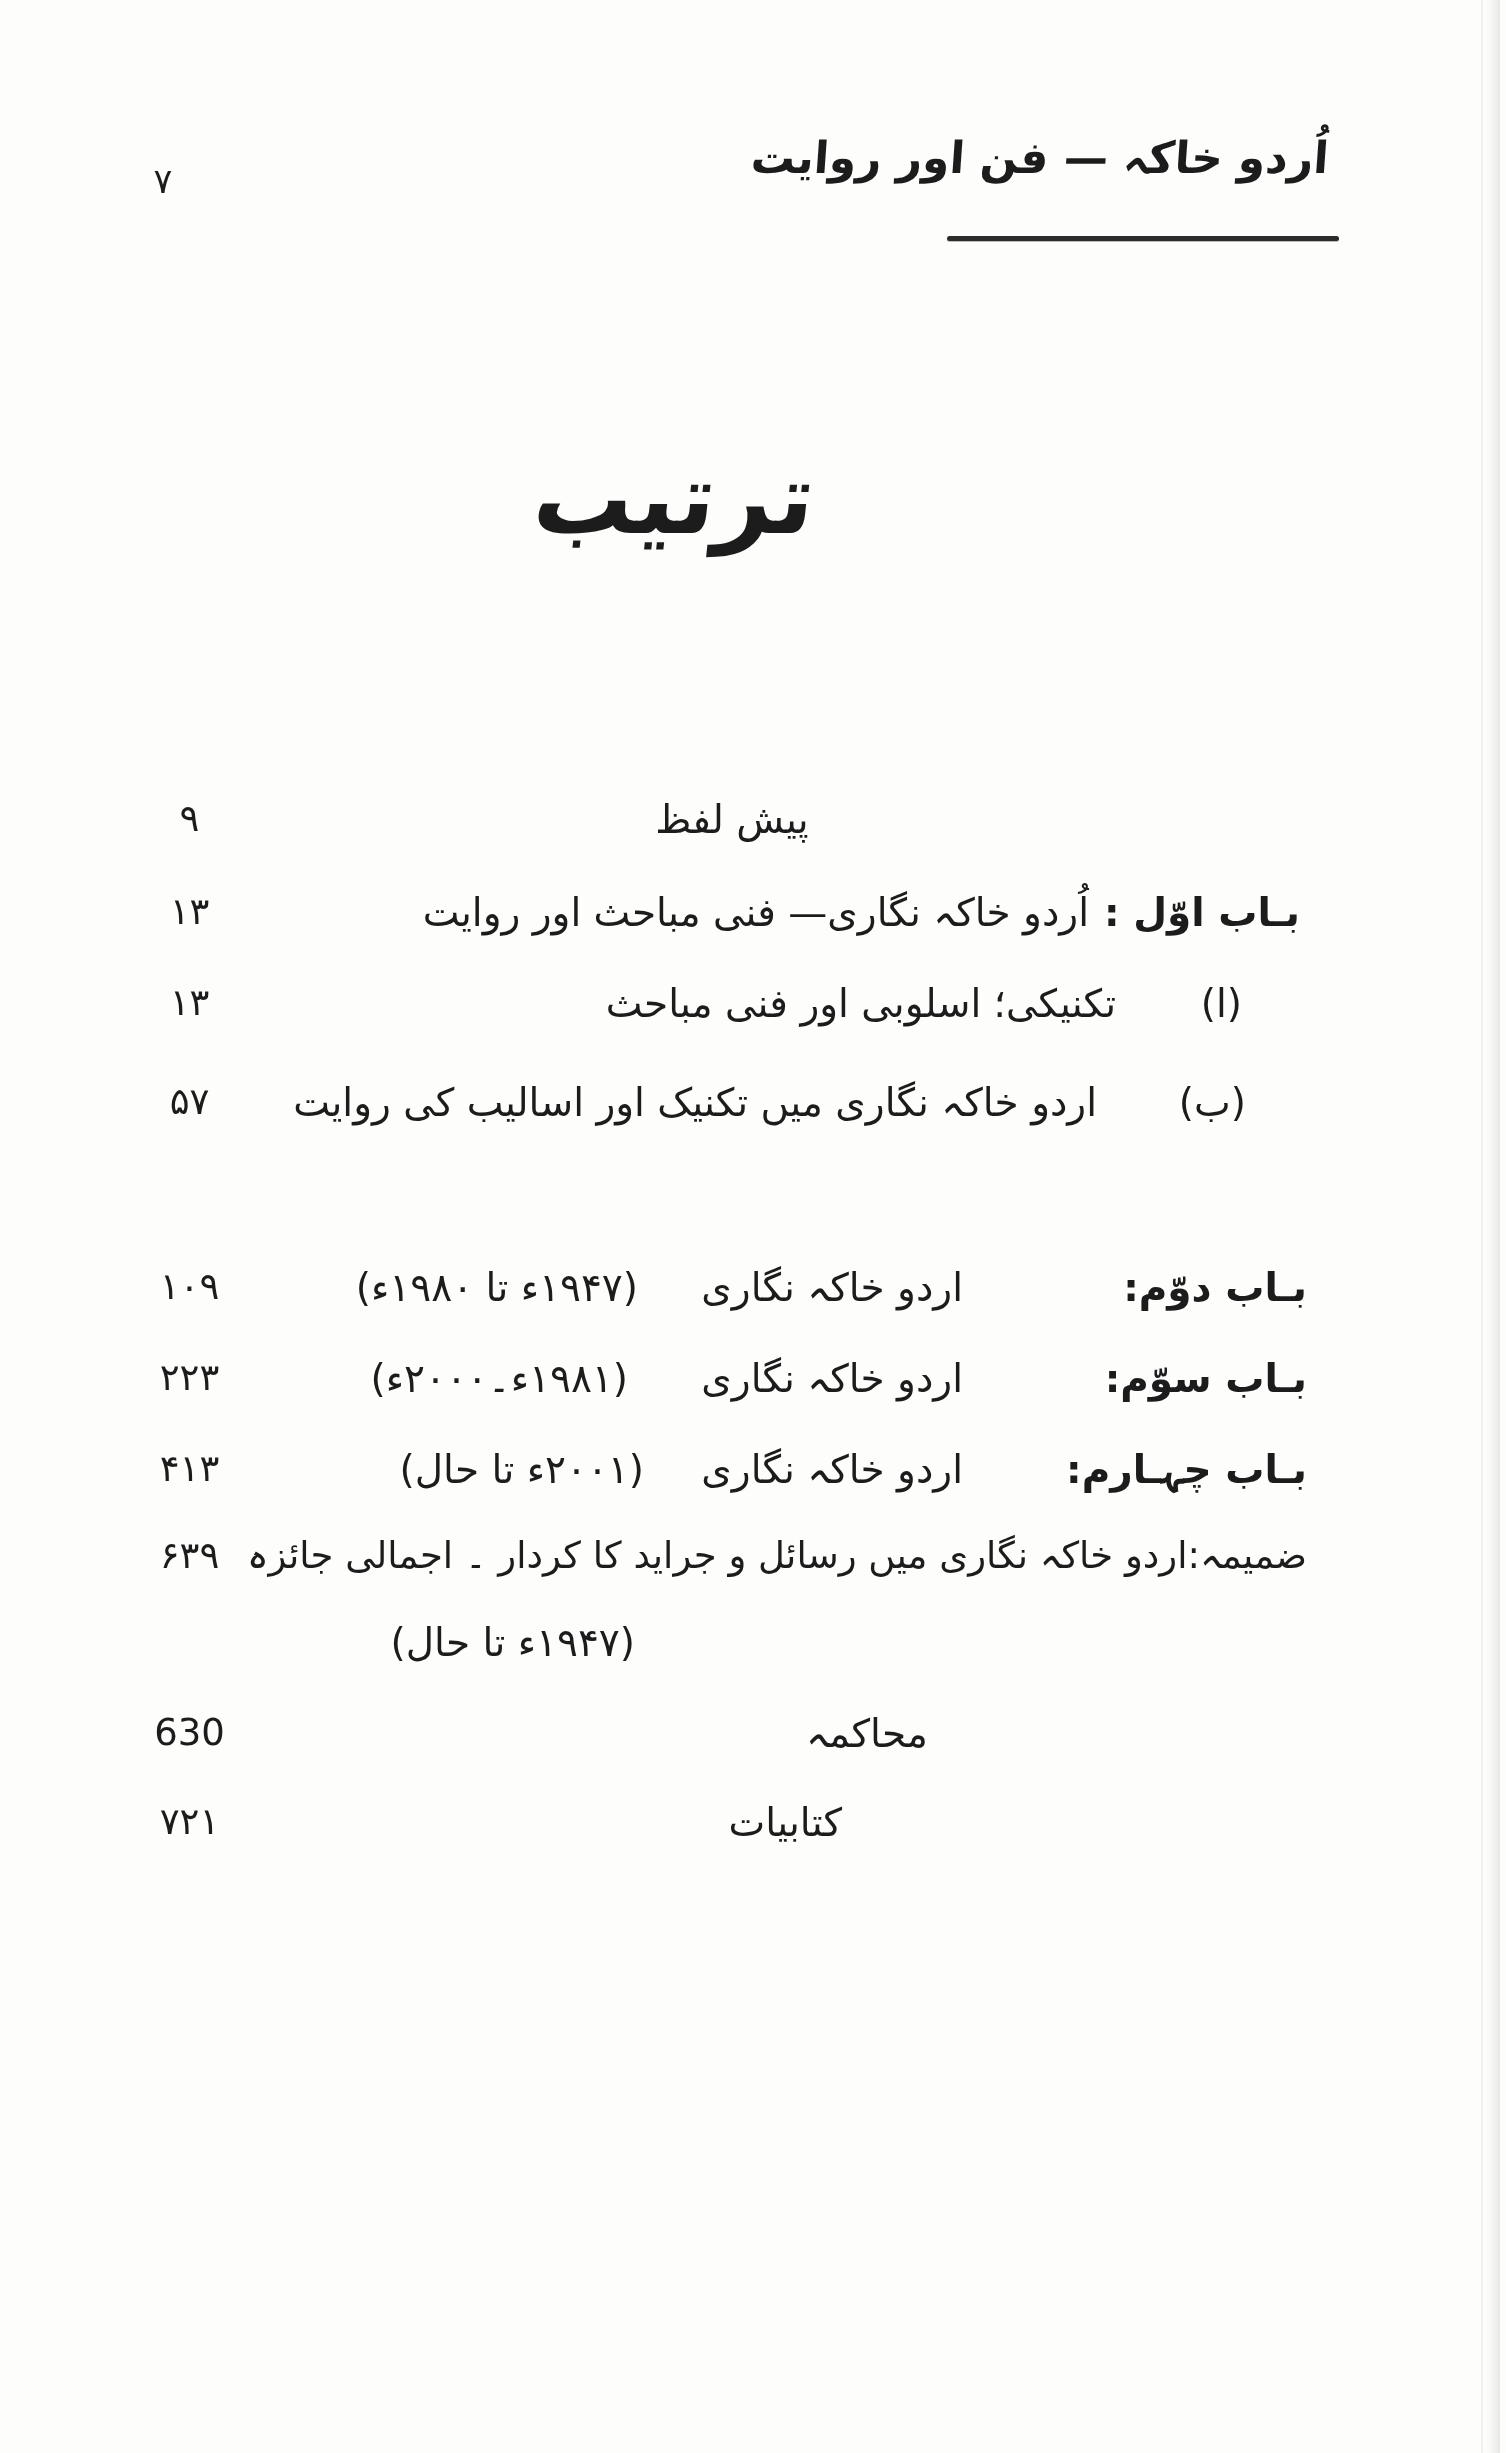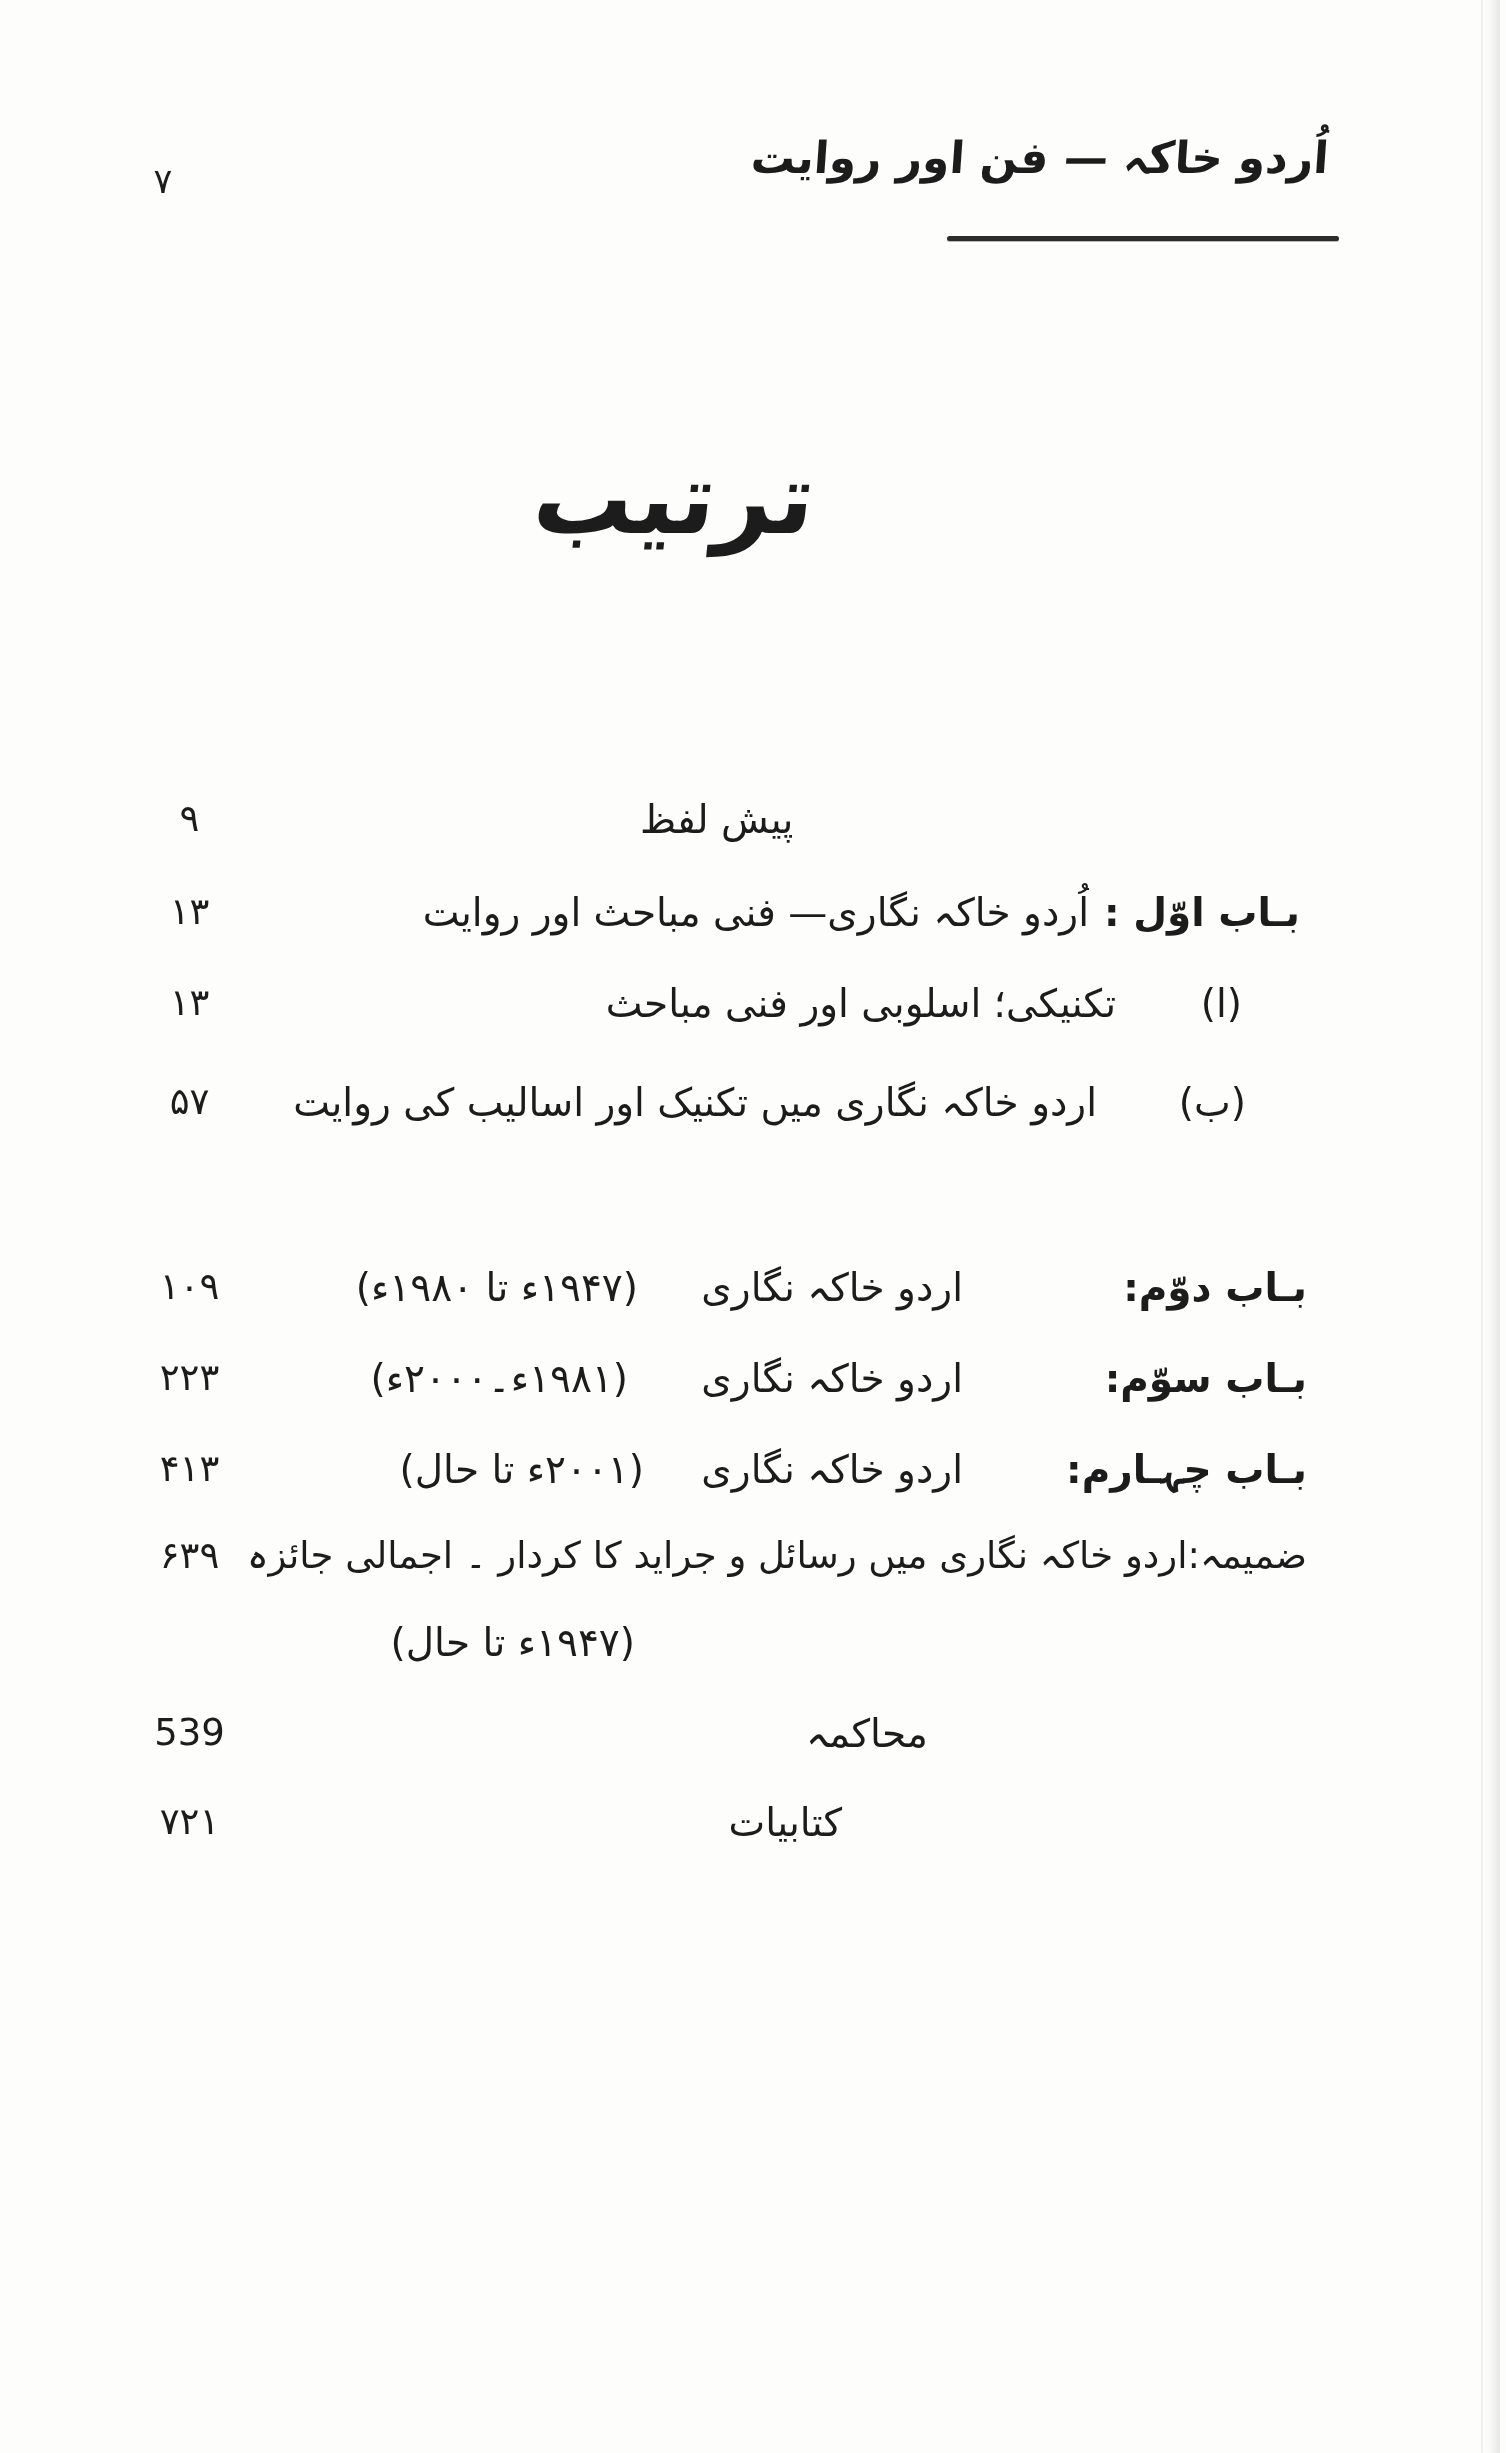--- a/index.html
+++ b/index.html
@@ -49,21 +49,21 @@
     white-space:nowrap;
   }
 
   
   .row{position:absolute;left:0;right:0;height:76px;font-size:39px;line-height:1.25;}
   .row span{position:absolute;top:0;white-space:nowrap;}
   .lbl{font-weight:700;}
   .lbl-light{font-weight:400;}
   .pagenum{left:136px;width:107px;text-align:center;font-size:37px;}
 
-  .r0{top:796px;}  .r0 .ttl{left:640px;width:184px;text-align:left;}
+  .r0{top:796px;}  .r0 .ttl{left:640px;width:184px;text-align:center;}
   .r1{top:889px;}  .r1 .lbl{right:206px;} .r1 .ttl{right:417px;}
   .r2{top:980px;} .r2 .lbl-light{right:264px;} .r2 .ttl{right:390px;}
   .r3{top:1079px;} .r3 .lbl-light{right:260px;} .r3 .ttl{right:409px;}
   .r4{top:1166px;} .r4 .ttl{right:798px;}
   .r5{top:1264px;} .r5 .lbl{right:199px;} .r5 .ttl{right:543px;} .r5 .yrs{right:868px;}
   .r6{top:1355px;} .r6 .lbl{right:199px;} .r6 .ttl{right:543px;} .r6 .yrs{right:878px;}
   .r7{top:1446px;} .r7 .lbl{right:199px;} .r7 .ttl{right:543px;} .r7 .yrs{right:862px;}
   .r8{top:1533px;font-size:37px;} .r8 .combo{right:199px;}
   .r9{top:1619px;} .r9 .ttl{right:871px;}
   .r10{top:1710px;} .r10 .ttl{left:782px;width:146px;text-align:right;}
@@ -132,21 +132,21 @@
     <span class="combo"><span style="position:static">ضمیمہ:</span><span style="position:static">اردو خاکہ نگاری میں رسائل و جراید کا کردار ۔ اجمالی جائزہ</span></span>
     <span class="pagenum">۶۳۹</span>
   </div>
 
   <div class="row r9">
     <span class="ttl">(۱۹۴۷ء تا حال)</span>
   </div>
 
   <div class="row r10">
     <span class="ttl">محاکمہ</span>
-    <span class="pagenum">539</span>
+    <span class="pagenum">630</span>
   </div>
 
   <div class="row r11">
     <span class="ttl">کتابیات</span>
     <span class="pagenum">۷۲۱</span>
   </div>
 
 </div>
 
 

